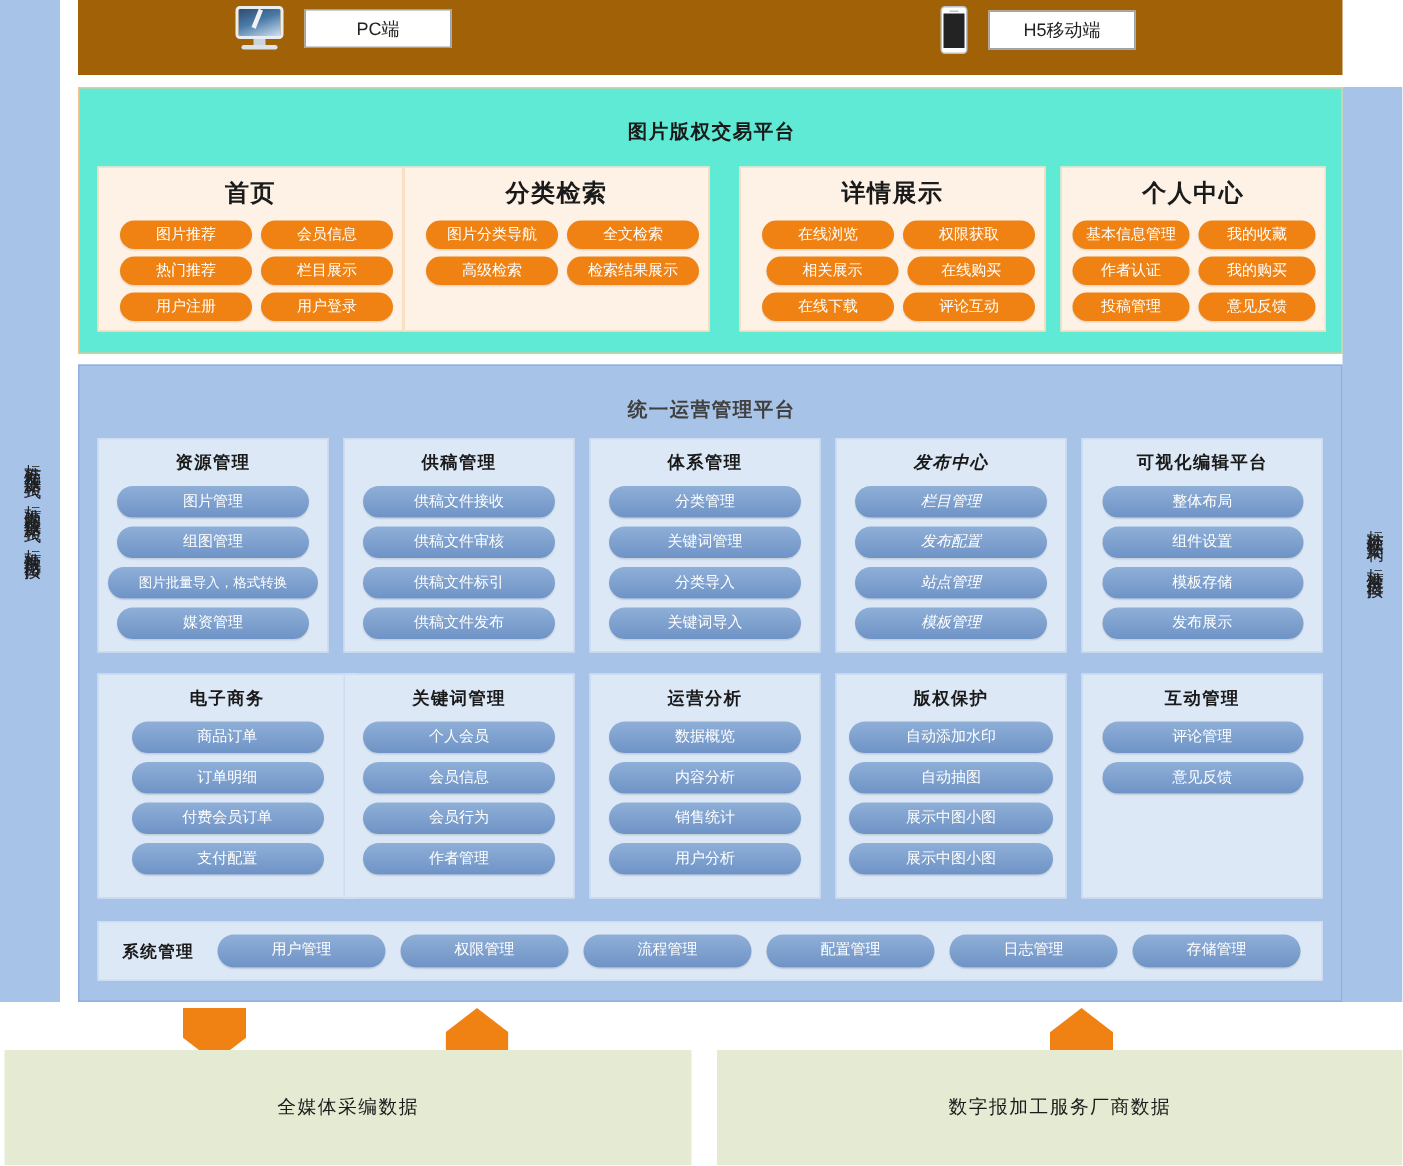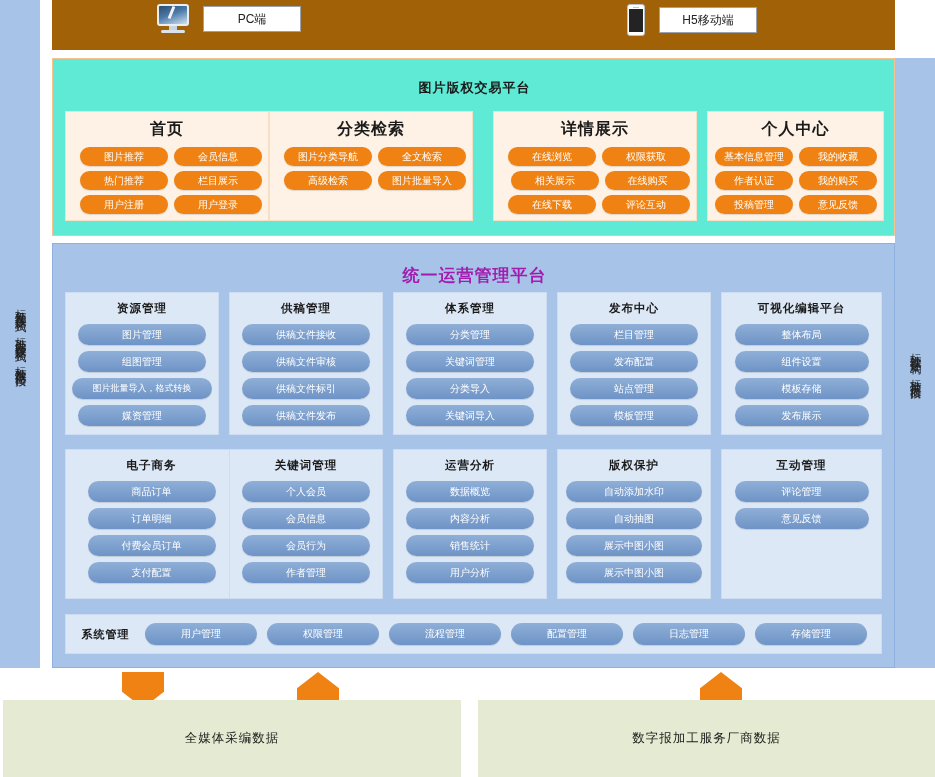--- a/index.html
+++ b/index.html
@@ -108,21 +108,21 @@
     white-space:nowrap;
   }
 
   
   #blue-platform{
     position:absolute;left:52px;top:243px;width:843px;height:425px;
     background:#a8c3e8;border:1px solid #8fb0de;box-sizing:border-box;
   }
   #blue-title{
     position:absolute;left:0;top:20px;width:843px;text-align:center;
-    font-size:17px;font-weight:bold;color:#a21caf;letter-spacing:1px;
+    font-size:13px;font-weight:bold;color:#404040;letter-spacing:1px;
   }
   .b-group{
     position:absolute;
     background:#dde8f6;border:1px solid #cddcf0;box-sizing:border-box;
   }
   .b-group .g-title{
     text-align:center;font-size:11.5px;font-weight:bold;margin-top:8px;color:#1a1a1a;
     letter-spacing:1px;
   }
   .b-list{
@@ -216,21 +216,21 @@
       <div class="pill-orange" style="width:88px;">用户登录</div>
     </div>
   </div>
 
   <div class="o-group" id="o-g1" style="left:216px;width:204px;">
     <div class="g-title">分类检索</div>
     <div class="o-grid">
       <div class="pill-orange" style="width:88px;">图片分类导航</div>
       <div class="pill-orange" style="width:88px;">全文检索</div>
       <div class="pill-orange" style="width:88px;">高级检索</div>
-      <div class="pill-orange" style="width:88px;">图片批量导入</div>
+      <div class="pill-orange" style="width:88px;">检索结果展示</div>
     </div>
   </div>
 
   <div class="o-group" id="o-g2" style="left:440px;width:204px;">
     <div class="g-title">详情展示</div>
     <div class="o-grid">
       <div class="pill-orange" style="width:88px;">在线浏览</div>
       <div class="pill-orange" style="width:88px;">权限获取</div>
       <div class="pill-orange" style="width:88px;">相关展示</div>
       <div class="pill-orange" style="width:85px;">在线购买</div>
@@ -278,21 +278,21 @@
   <div class="b-group" style="left:340px;top:48px;width:154px;height:143px;">
     <div class="g-title">体系管理</div>
     <div class="b-list">
       <div class="pill-blue" style="width:128px;">分类管理</div>
       <div class="pill-blue" style="width:128px;">关键词管理</div>
       <div class="pill-blue" style="width:128px;">分类导入</div>
       <div class="pill-blue" style="width:128px;">关键词导入</div>
     </div>
   </div>
 
-  <div class="b-group" style="left:504px;top:48px;width:154px;height:143px;">
+  <div class="b-group" style="left:504px;top:48px;width:154px;height:143px;font-style:italic;">
     <div class="g-title">发布中心</div>
     <div class="b-list">
       <div class="pill-blue" style="width:128px;">栏目管理</div>
       <div class="pill-blue" style="width:128px;">发布配置</div>
       <div class="pill-blue" style="width:128px;">站点管理</div>
       <div class="pill-blue" style="width:128px;">模板管理</div>
     </div>
   </div>
 
   <div class="b-group" style="left:668px;top:48px;width:161px;height:143px;">

